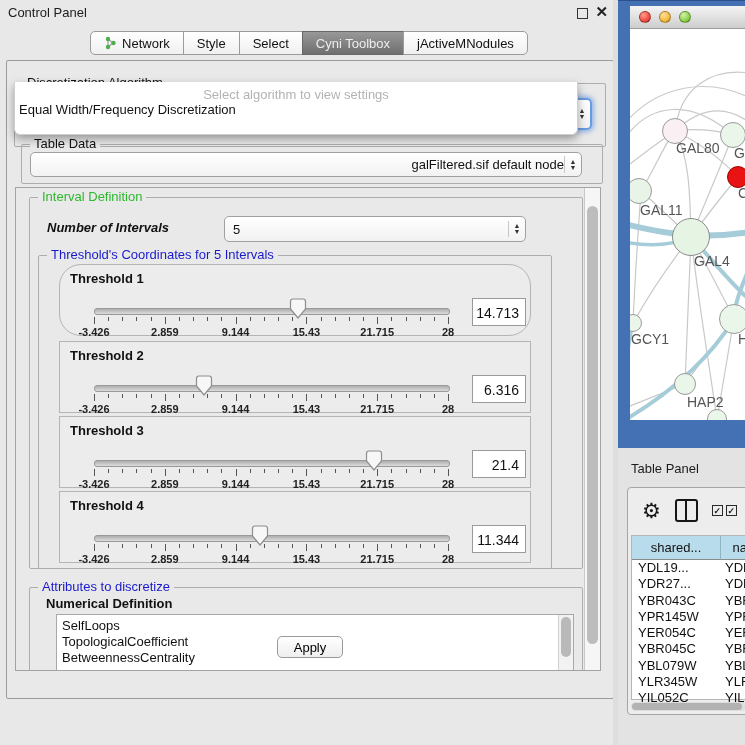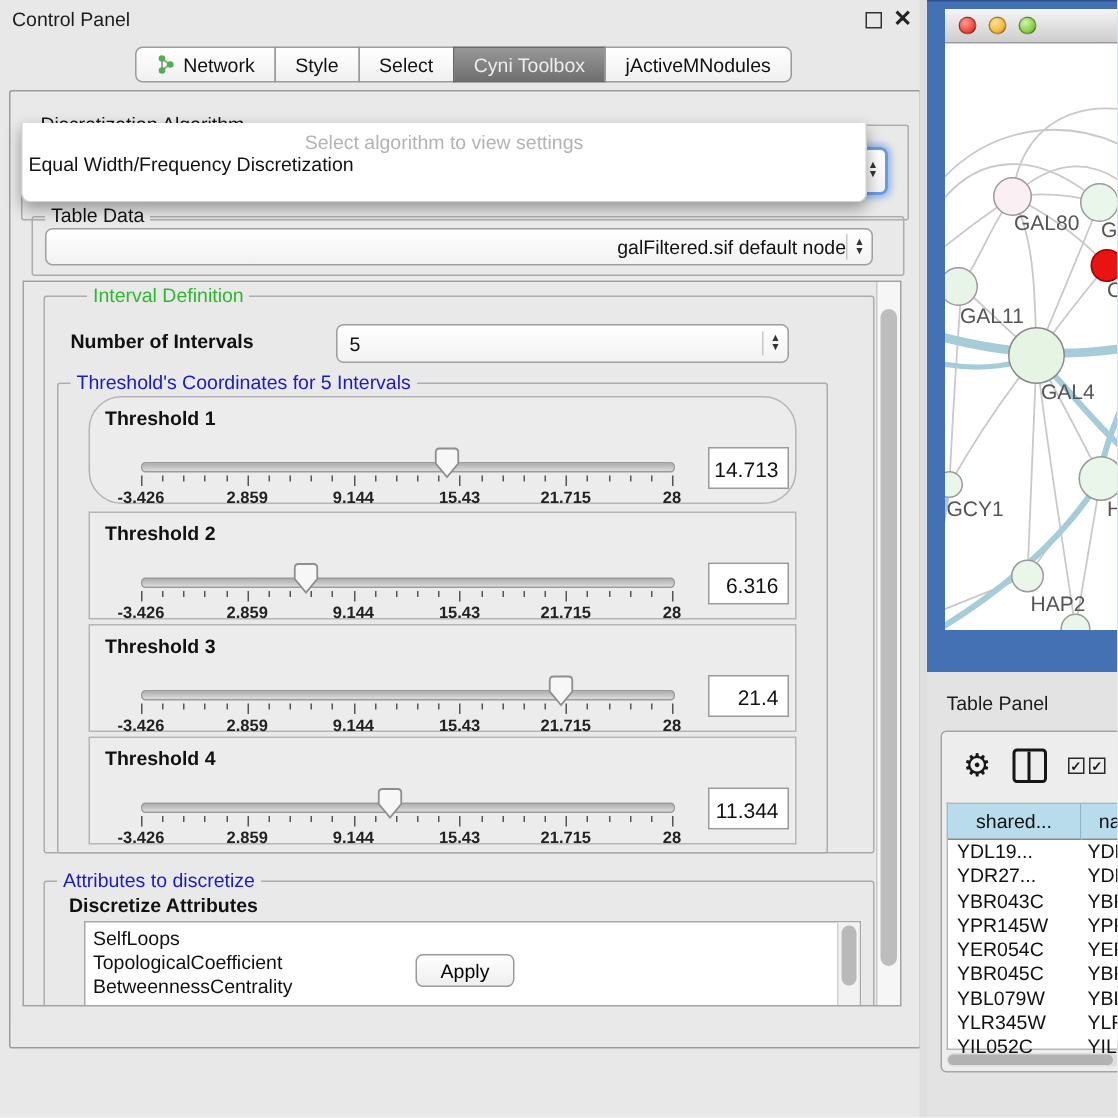--- a/index.html
+++ b/index.html
@@ -17,40 +17,40 @@
   .tab{display:flex;align-items:center;gap:5px;padding:3px 13px;height:16px;
        background:linear-gradient(#ffffff,#f0f0f0);border:1px solid #9b9b9b;margin-left:-1px;
        font-size:13px;color:#111;cursor:default;white-space:nowrap;}
   .tab:first-child{border-radius:5px 0 0 5px;margin-left:0;}
   .tab:last-child{border-radius:0 5px 5px 0;}
   .tab.sel{background:linear-gradient(#989898,#6f6f6f);color:#ededed;border-color:#686868;}
   .main{position:absolute;left:6px;top:60px;width:606px;height:637px;border:1px solid #9c9c9c;
         border-radius:2px;background:#e9e9e9;}
   .group{position:absolute;border:1px solid #adadad;border-radius:2px;}
   .gtitle{position:absolute;top:-9px;left:8px;background:#e9e9e9;padding:0 4px;font-size:13px;line-height:15px;}
-  .gtitle.green{color:#2eb82e;margin-left:20px;}
+  .gtitle.green{color:#2eb82e;}
   .gtitle.blue{color:#1a1acc;}
   .combo{position:absolute;background:linear-gradient(#ffffff,#f2f2f2);border:1px solid #a0a0a0;
          border-radius:5px;display:flex;align-items:center;font-size:13px;}
   .combo .val{flex:1;padding-left:8px;white-space:nowrap;overflow:hidden;}
   .stepper{width:16px;display:flex;flex-direction:column;align-items:center;justify-content:center;
            font-size:7px;line-height:6px;color:#333;border-left:1px solid #c7c7c7;height:70%;}
   .combo.focus{border:2px solid #699be0;box-shadow:0 0 5px 2px rgba(100,150,225,.65);}
   .popup{position:absolute;left:7px;top:21px;width:562px;height:52px;background:#fff;z-index:6;
          border:1px solid #cfcfcf;border-top:none;border-radius:0 0 6px 6px;
          box-shadow:0 4px 10px rgba(0,0,0,.35);}
   .popup .prompt{text-align:center;color:#b3b3b3;padding-top:5px;font-size:13px;}
   .popup .item{padding:0 4px;font-size:13px;line-height:15px;}
   .popup .item.bold{font-weight:bold;}
   .scrollpane{position:absolute;left:8px;top:126px;width:584px;height:482px;border:1px solid #a3a3a3;
               background:#e9e9e9;overflow:hidden;}
   .vscroll{position:absolute;right:0;top:0;bottom:0;width:15px;background:#f6f6f6;border-left:1px solid #c9c9c9;}
   .vscroll .thumb{position:absolute;left:2px;top:18px;width:11px;height:438px;background:#bdbdbd;border-radius:6px;}
   .boldlbl{font-weight:bold;font-size:13px;}
-  .numrow-label{position:absolute;left:17px;top:22px;}
+  .numrow-label{position:absolute;left:17px;top:22px;font-style:italic;}
   .spinbox{position:absolute;left:194px;top:18px;width:300px;height:24px;}
   .thrbox{position:absolute;left:20px;width:470px;height:70px;border:1px solid #b5b5b5;background:#ececec;}
   .thrbox .tlabel{position:absolute;left:10px;top:6px;font-weight:bold;font-size:13px;}
   .sliderarea{position:absolute;left:34px;top:38px;width:354px;height:34px;}
   .track{position:absolute;left:0;top:5px;width:100%;height:5px;border-radius:3px;
          background:linear-gradient(#aeaeae,#dcdcdc);border:1px solid #9a9a9a;}
   .thumbw{position:absolute;top:-5px;width:18px;height:21px;margin-left:-9px;}
   .ticks{position:absolute;left:0;top:14px;width:100%;height:8px;}
   .tick{position:absolute;top:0;width:1px;background:#555;height:4px;}
   .tick.major{height:7px;}
@@ -365,21 +365,21 @@
                     </div>
     </div>
     <div class="valfield">11.344</div>
   </div>
 </div>
           </div>
         </div>
 
         <div class="group" style="left:13px;top:399px;width:552px;height:140px;">
           <span class="gtitle blue">Attributes to discretize</span>
-          <span class="boldlbl" style="position:absolute;left:16px;top:8px;">Discretize Attributes</span>
+          <span class="boldlbl" style="position:absolute;left:16px;top:8px;">Numerical Definition</span>
           <div class="listbox">
             <div id="attrList" style="padding-top:3px;">
                 <div class="item">SelfLoops</div>
                 <div class="item">TopologicalCoefficient</div>
                 <div class="item">BetweennessCentrality</div>
               </div>
             <div class="lscroll">
                 <div class="lthumb"></div>
               </div>
           </div>

